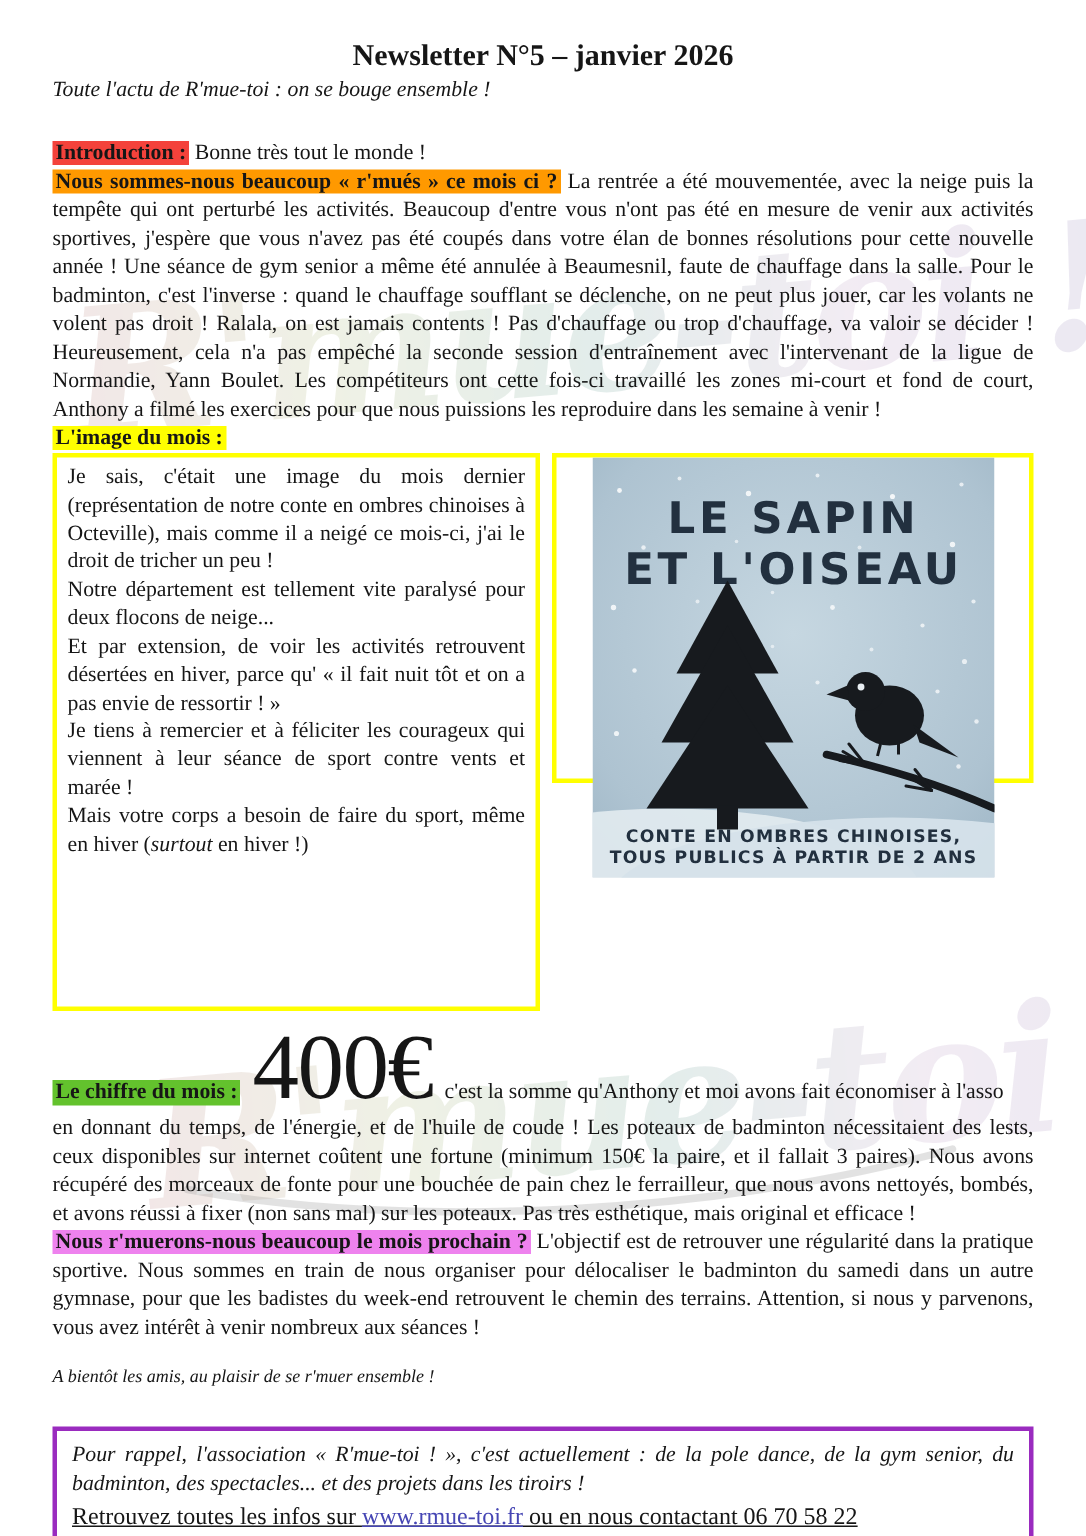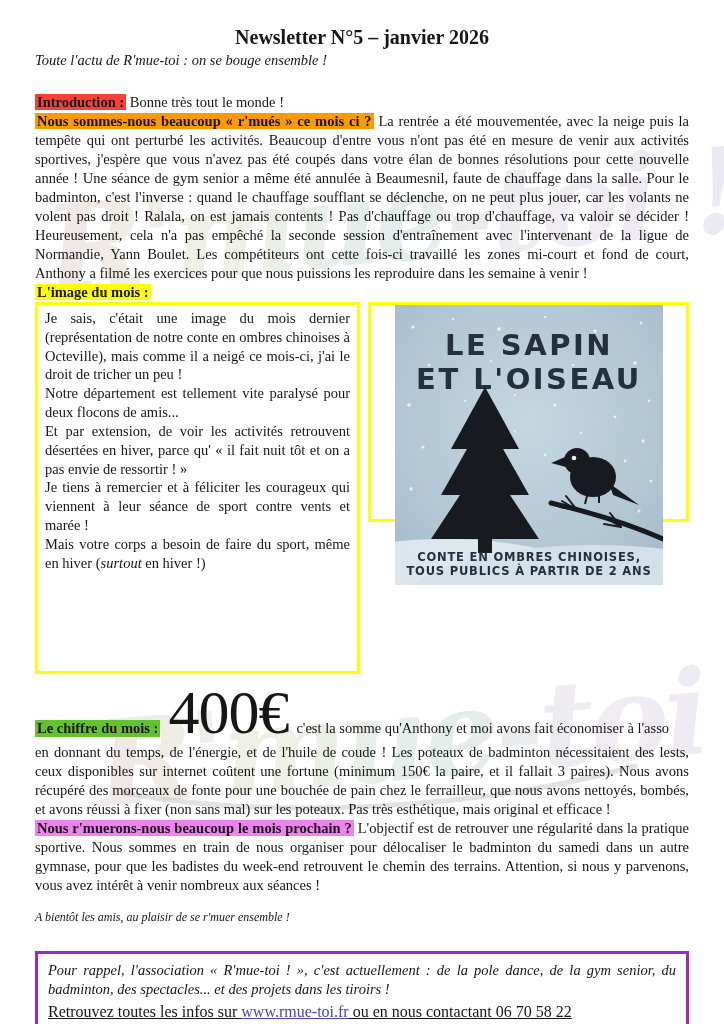--- a/index.html
+++ b/index.html
@@ -94,21 +94,21 @@
 
     <p class="body-text sec-intro"><span class="hl hl-red">Introduction :</span> <span>Bonne très tout le monde !</span></p>
 
     <p class="body-text sec-review"><span class="hl hl-orange">Nous sommes-nous beaucoup « r'mués » ce mois ci ?</span> <span>La rentrée a été mouvementée, avec la neige puis la tempête qui ont perturbé les activités. Beaucoup d'entre vous n'ont pas été en mesure de venir aux activités sportives, j'espère que vous n'avez pas été coupés dans votre élan de bonnes résolutions pour cette nouvelle année ! Une séance de gym senior a même été annulée à Beaumesnil, faute de chauffage dans la salle. Pour le badminton, c'est l'inverse : quand le chauffage soufflant se déclenche, on ne peut plus jouer, car les volants ne volent pas droit ! Ralala, on est jamais contents ! Pas d'chauffage ou trop d'chauffage, va valoir se décider ! Heureusement, cela n'a pas empêché la seconde session d'entraînement avec l'intervenant de la ligue de Normandie, Yann Boulet. Les compétiteurs ont cette fois-ci travaillé les zones mi-court et fond de court, Anthony a filmé les exercices pour que nous puissions les reproduire dans les semaine à venir !</span></p>
 
     <p class="body-text image-label"><span class="hl hl-yellow">L'image du mois :</span></p>
 
     <div class="media-row">
       <div class="text-box">
         <p>Je sais, c'était une image du mois dernier (représentation de notre conte en ombres chinoises à Octeville), mais  comme il a neigé ce mois-ci, j'ai le droit de tricher un peu !</p>
-        <p>Notre département est tellement vite paralysé pour deux flocons de amis...</p>
+        <p>Notre département est tellement vite paralysé pour deux flocons de neige...</p>
         <p>Et par extension, de voir les activités retrouvent désertées en hiver, parce qu' « il fait nuit tôt et on a pas envie de ressortir ! »</p>
         <p>Je tiens à remercier et à féliciter les courageux qui viennent à leur séance de sport contre vents et marée !</p>
         <p><span>Mais votre corps a besoin de faire du sport, même en hiver (</span><em>surtout</em><span> en hiver !)</span></p>
       </div>
 
       <div class="image-box">
         <svg width="268" height="280" viewBox="0 0 268 280">
           <defs>
             <radialGradient id="posterbg" cx="50%" cy="42%" r="80%">
               <stop offset="0%" stop-color="#c6d7e1"></stop>

